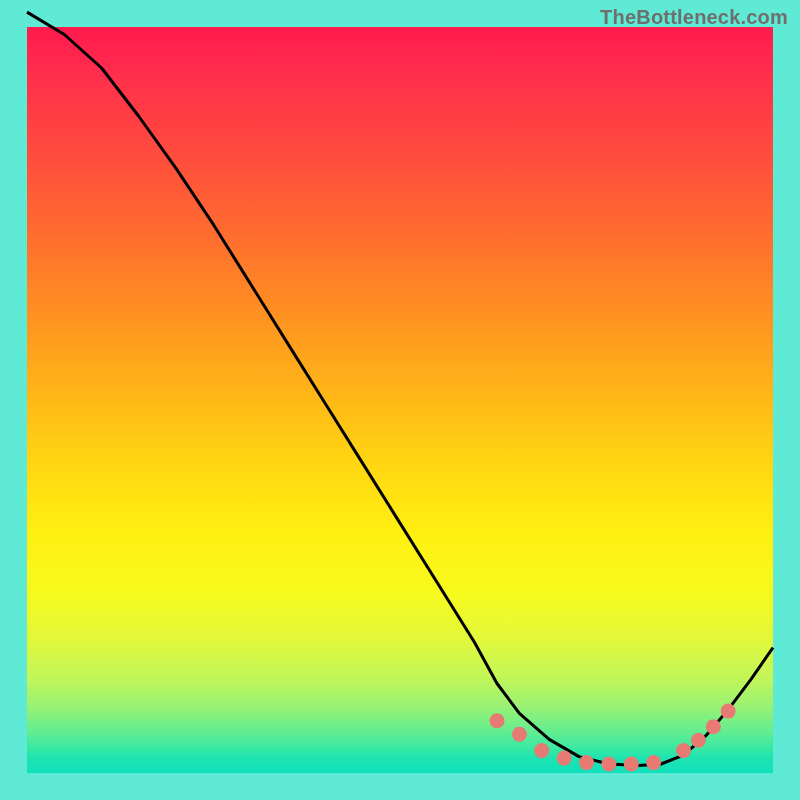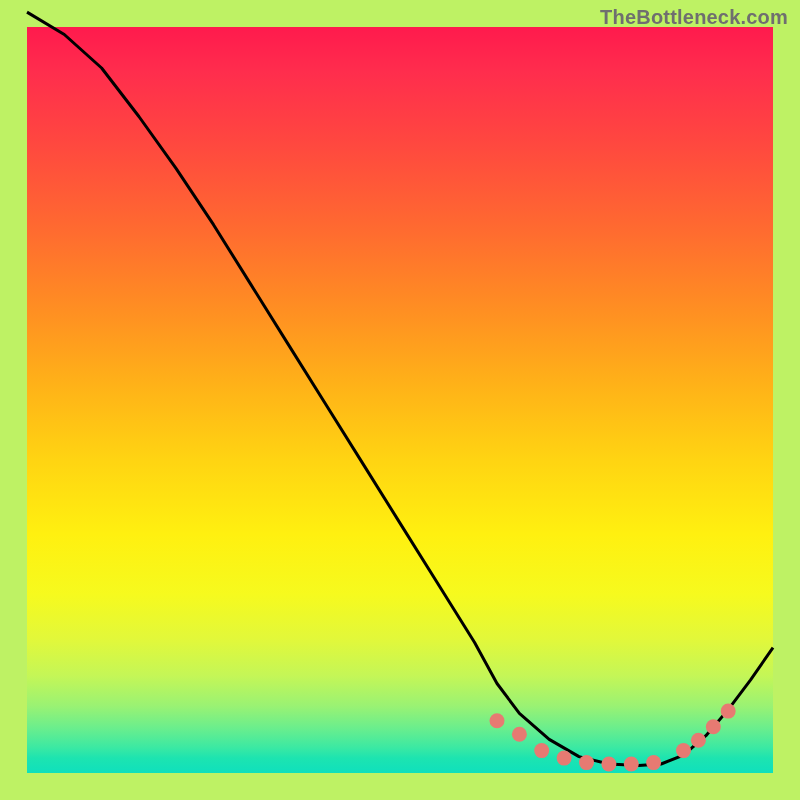--- a/index.html
+++ b/index.html
@@ -8,21 +8,21 @@
     width: 800px;
     height: 800px;
     background: #000;
     overflow: hidden;
     font-family: Arial, Helvetica, sans-serif;
   }
   .frame {
     position: relative;
     width: 800px;
     height: 800px;
-    background: #bef264;
+    background: #5eead4;
   }
   .watermark {
     position: absolute;
     top: 6px;
     right: 12px;
     color: #6f6f6f;
     font-size: 20px;
     font-weight: 600;
     letter-spacing: 0.2px;
     z-index: 5;

